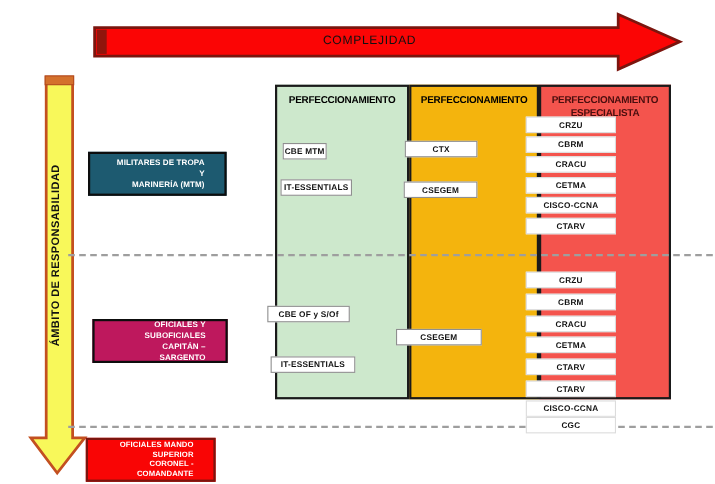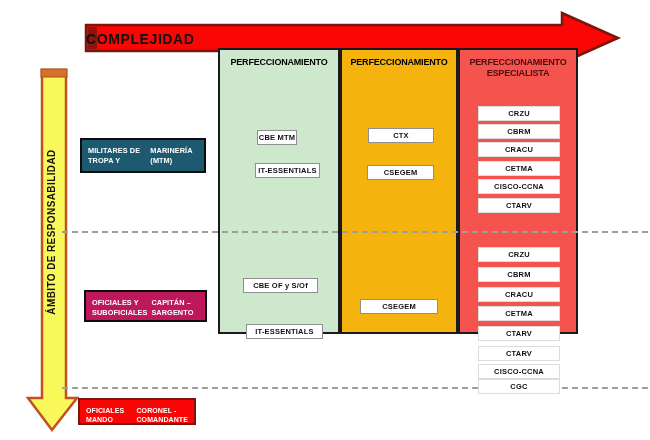--- a/index.html
+++ b/index.html
@@ -5,46 +5,46 @@
   * { margin:0; padding:0; box-sizing:border-box; }
   body { background:#ffffff; font-family:"Liberation Sans", sans-serif; }
   .canvas {
     position:relative; width:650px; height:440px; background:#ffffff;
     overflow:hidden;
   }
   
   .h-arrow-svg { position:absolute; left:0; top:0; }
   .h-arrow-label {
     position:absolute; left:86px; top:31px; width:500px; height:14px;
-    font-size:14px; font-weight:bold; color:#111;
+    text-align:center; font-size:11px; font-weight:normal; color:#111;
     letter-spacing:0.6px; z-index:5;
   }
   .v-arrow-svg { position:absolute; left:15px; top:60px; }
   .v-arrow-label {
     position:absolute; left:-107px; top:225px; width:320px; height:14px;
     transform:rotate(-90deg); text-align:center;
     font-size:10px; font-weight:600; color:#111; letter-spacing:0.4px; z-index:5;
   }
   
   .col {
-    position:absolute; top:48px; height:286px; border:2px solid #1a1a1a; z-index:1;
+    position:absolute; top:77px; height:286px; border:2px solid #1a1a1a; z-index:1;margin-left:32px;
   }
   .col-inicial      { left:218px; width:122px; background:#cde8cc; }
   .col-avanzado     { left:340px; width:118px; background:#f4b40d; }
   .col-especialista { left:458px; width:120px; background:#f4544d; }
   .col-header {
     padding-top:7px; text-align:center; font-size:9px; font-weight:bold;
     line-height:11px; letter-spacing:-0.2px; color:#000;
   }
   .col-especialista .col-header { color:#4a0e0e; }
   
   .group-label {
-    position:absolute; display:flex; flex-direction:row; justify-content:center;
-    text-align:left; color:#ffffff; font-weight:bold; font-size:7.3px;
-    line-height:10px; letter-spacing:0.1px; z-index:2; padding:6px;
+    position:absolute; display:flex; flex-direction:column; justify-content:center;
+    text-align:right; color:#ffffff; font-weight:bold; font-size:7.3px;
+    line-height:10px; letter-spacing:0.1px; z-index:2; padding:18px;
   }
   .group-mtm   { left:80px; top:138px; width:126px; height:35px; background:#1d5a70; border:2px solid #0d0d0d; }
   .group-ofi   { left:84px; top:290px; width:123px; height:32px; background:#be185d; border:2px solid #0d0d0d; }
   .group-mando { left:78px;  top:398px; width:118px; height:27px; background:#f90505; border:2px solid #7b150e; font-size:7px; line-height:9px; }
   
   .divider {
     position:absolute; left:62px; width:586px; height:0;
     border-top:2px dashed #9e9e9e; z-index:3;
   }
   .divider-1 { top:231px; }

